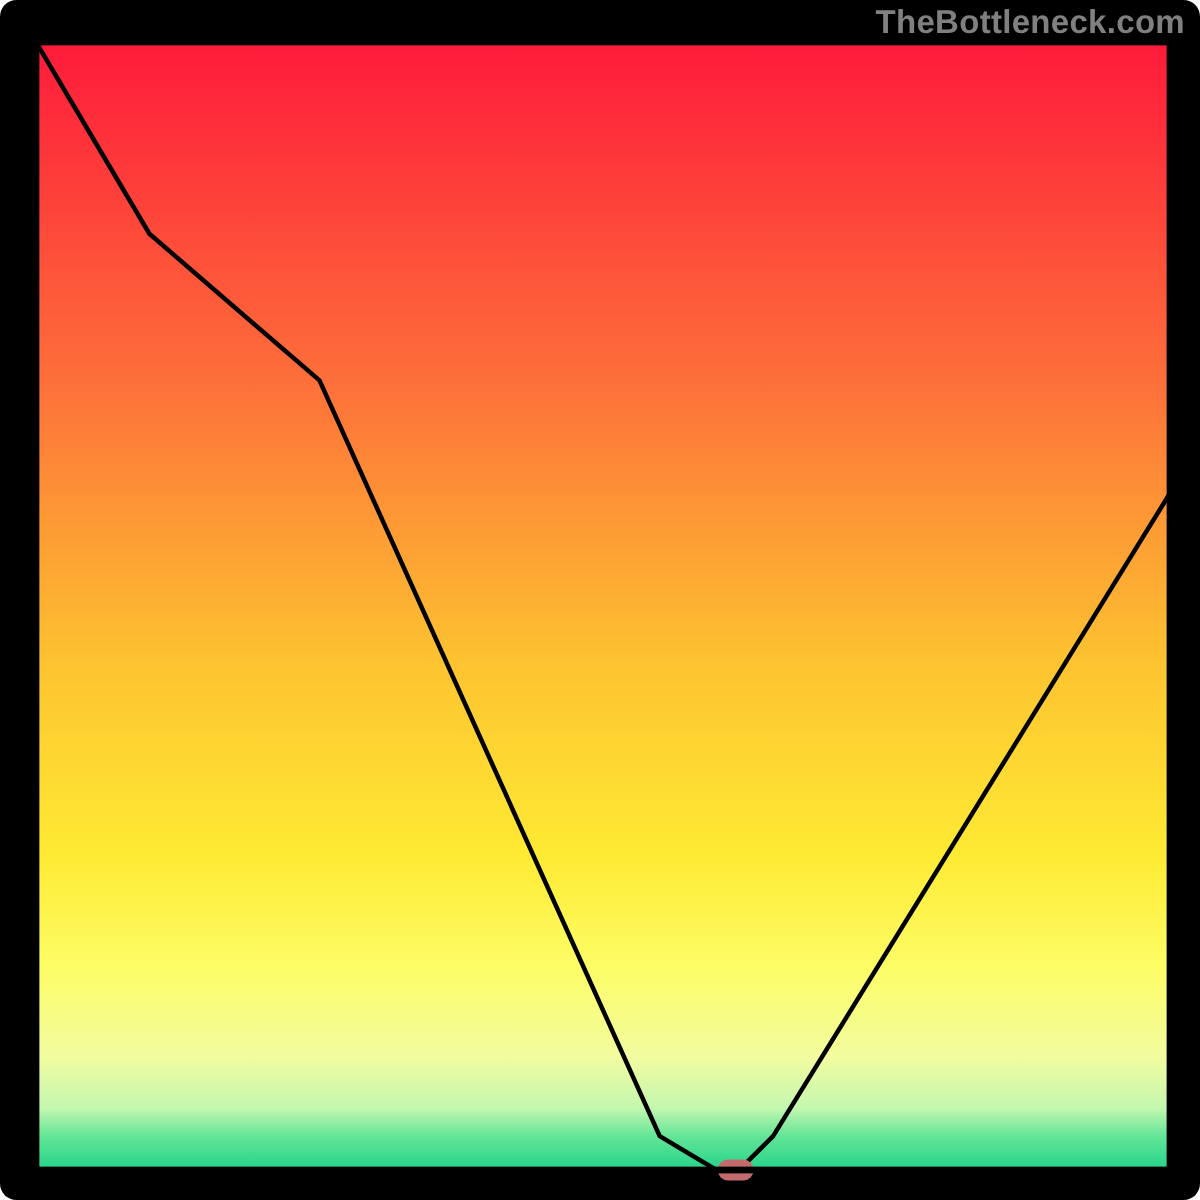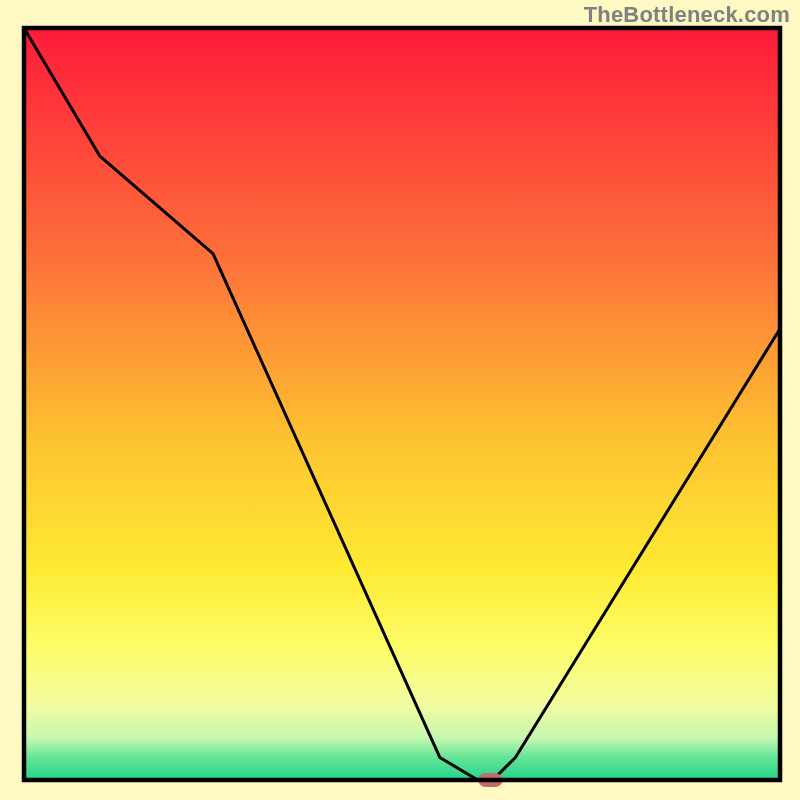--- a/index.html
+++ b/index.html
@@ -7,22 +7,23 @@
     padding: 0;
     width: 800px;
     height: 800px;
     overflow: hidden;
     font-family: Arial, Helvetica, sans-serif;
   }
   .frame {
     position: relative;
     width: 800px;
     height: 800px;
-    background: #fef9c3;
+    background: #000000;
     box-sizing: border-box;
+    border-radius: 11px;
   }
   .watermark {
     position: absolute;
     top: 2px;
     right: 10px;
     font-size: 22px;
     font-weight: 600;
     color: #808080;
     letter-spacing: 0.2px;
   }

